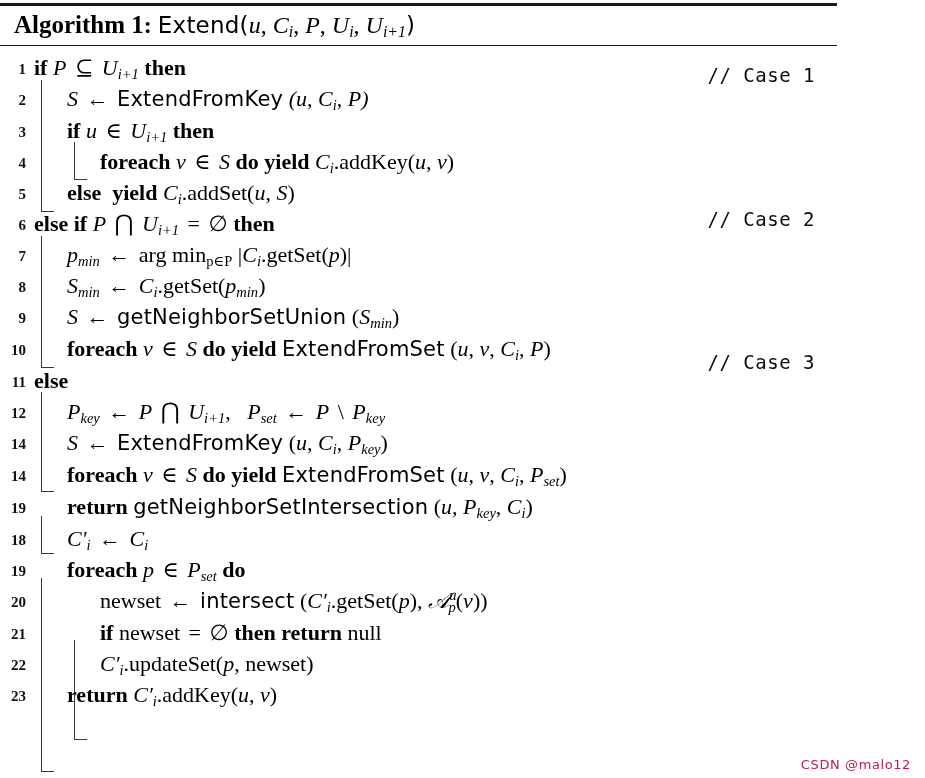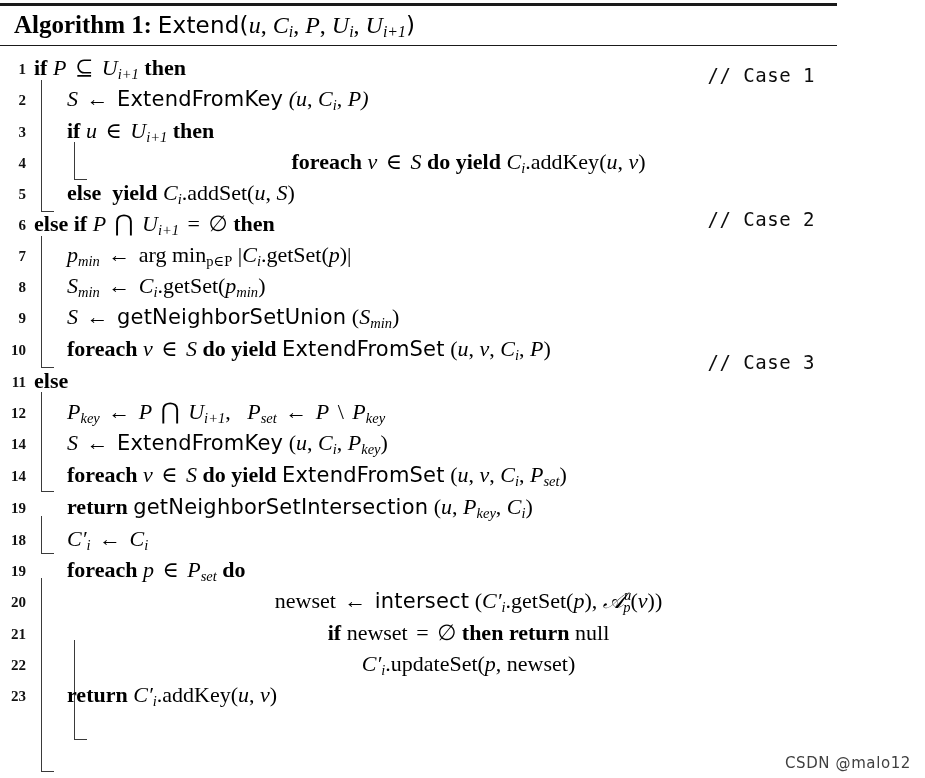--- a/index.html
+++ b/index.html
@@ -75,21 +75,21 @@
     position: relative;
     flex: 1 1 auto;
     padding-left: 8px;
     font-size: 22px;
     line-height: 31px;
     white-space: nowrap;
   }
   
   .ind0 { padding-left: 8px; }
   .ind1 { padding-left: 41px; }
-  .ind2 { padding-left: 74px; text-align: center; }
+  .ind2 { padding-left: 74px; }
 
   
   .guides {
     position: absolute;
     left: 0; top: 0; right: 0; bottom: 0;
     pointer-events: none;
   }
   .guide {
     position: absolute;
     border-left: 1.6px solid #3a3a3a;
@@ -141,22 +141,22 @@
     font-size: 1.02em;
   }
   .prime { font-style: italic; }
 
   
   .watermark {
     position: absolute;
     right: 14px;
     bottom: 6px;
     font-family: "DejaVu Sans", "Liberation Sans", sans-serif;
-    font-size: 15px;
-    color: #404040;
+    font-size: 13px;
+    color: #be185d;
     letter-spacing: 0.6px;
     white-space: nowrap;
   }
 </style>
 </head>
 <body>
 
 <div class="algorithm">
 
   <div class="rule-top"></div>

